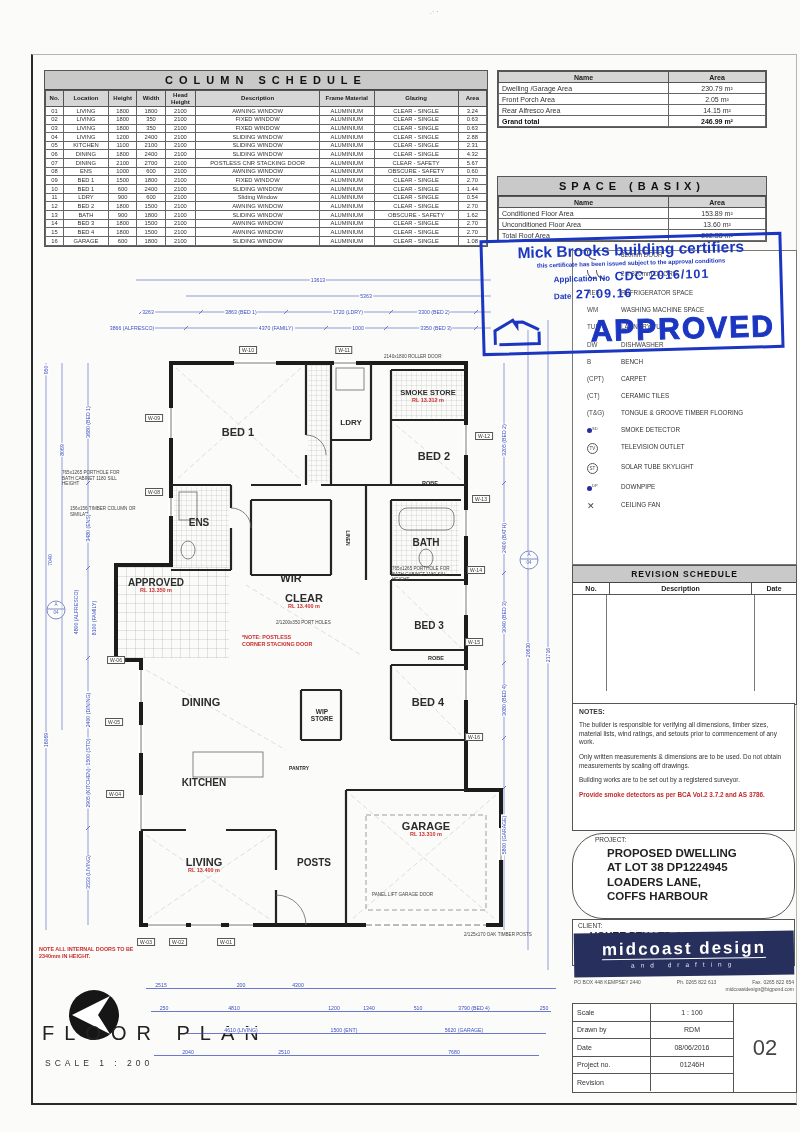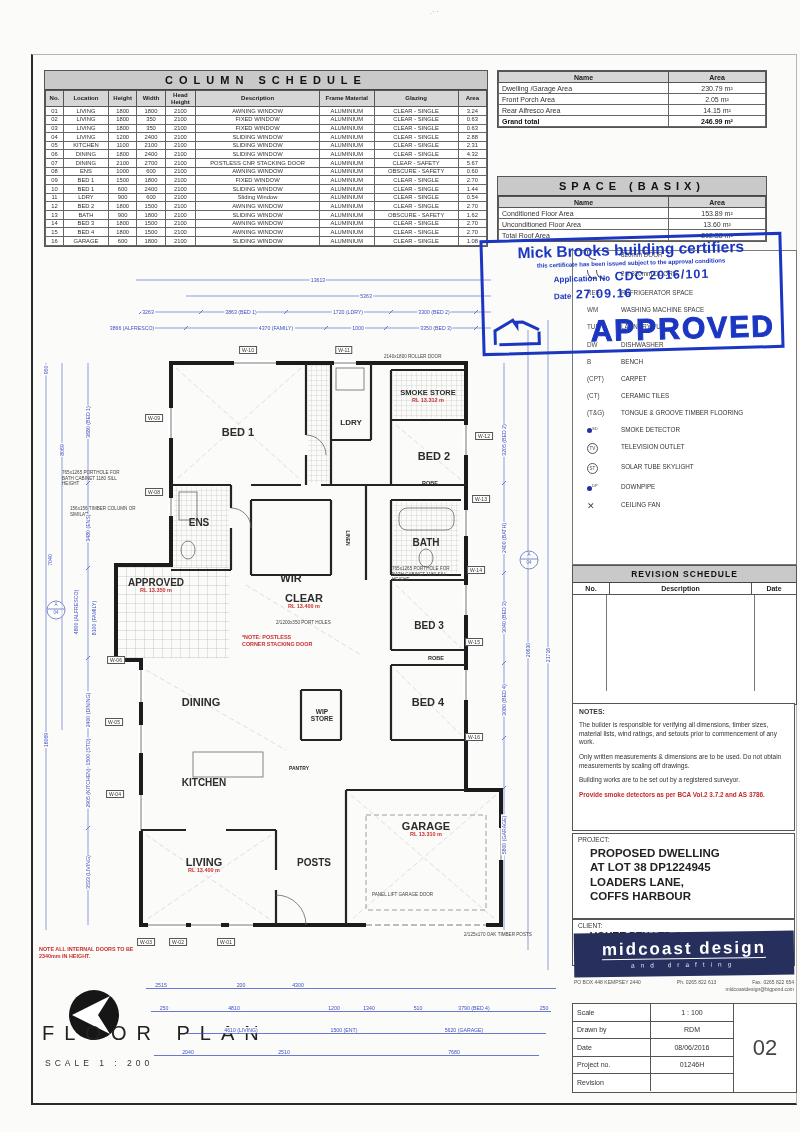--- a/index.html
+++ b/index.html
@@ -40,21 +40,21 @@
   #rev-sched .cols{display:flex;border-bottom:1px solid #555;}
   #rev-sched .cols div{font-size:7px;font-weight:bold;text-align:center;padding:2px;border-right:1px solid #555;}
   #rev-body{display:flex;height:96px;}
   #rev-body div{border-right:1px solid #777;}
   
   #notes-box{top:703px;height:128px;padding:4px 6px;box-sizing:border-box;}
   #notes-box .nt{font-size:6.4px;margin:0 0 6px 0;color:#333;line-height:1.35;}
   #notes-box .nt.red{color:#c22a2a;font-weight:bold;}
   #notes-title{font-size:6.8px;font-weight:bold;margin-bottom:6px;color:#333;}
   
-  #project-box{top:833px;height:86px;padding:2px 5px;box-sizing:border-box;}
+  #project-box{top:833px;height:86px;padding:2px 22px;box-sizing:border-box;border-radius:31px;}
   #client-box{top:919px;height:47px;padding:2px 5px;box-sizing:border-box;}
   .box-label{font-size:6.5px;color:#333;}
   .box-text{font-size:11.5px;font-weight:bold;color:#222;margin:3px 0 0 12px;white-space:pre-line;line-height:1.25;}
   #client-box .box-text{margin-top:1px;}
   
   #firm-logo{position:absolute;left:574px;top:932px;width:220px;height:44px;background:#27305c;
         transform:rotate(-0.8deg);display:flex;flex-direction:column;justify-content:center;align-items:center;}
   #firm-name{color:#fff;font-size:17px;font-weight:bold;letter-spacing:2px;border-bottom:1.5px solid #fff;line-height:1.05;}
   #firm-tag{color:#dfe3f2;font-size:6.5px;letter-spacing:6px;margin-top:2px;}
   #firm-contact{position:absolute;left:574px;top:979px;width:220px;font-size:5px;color:#555;line-height:1.4;}

